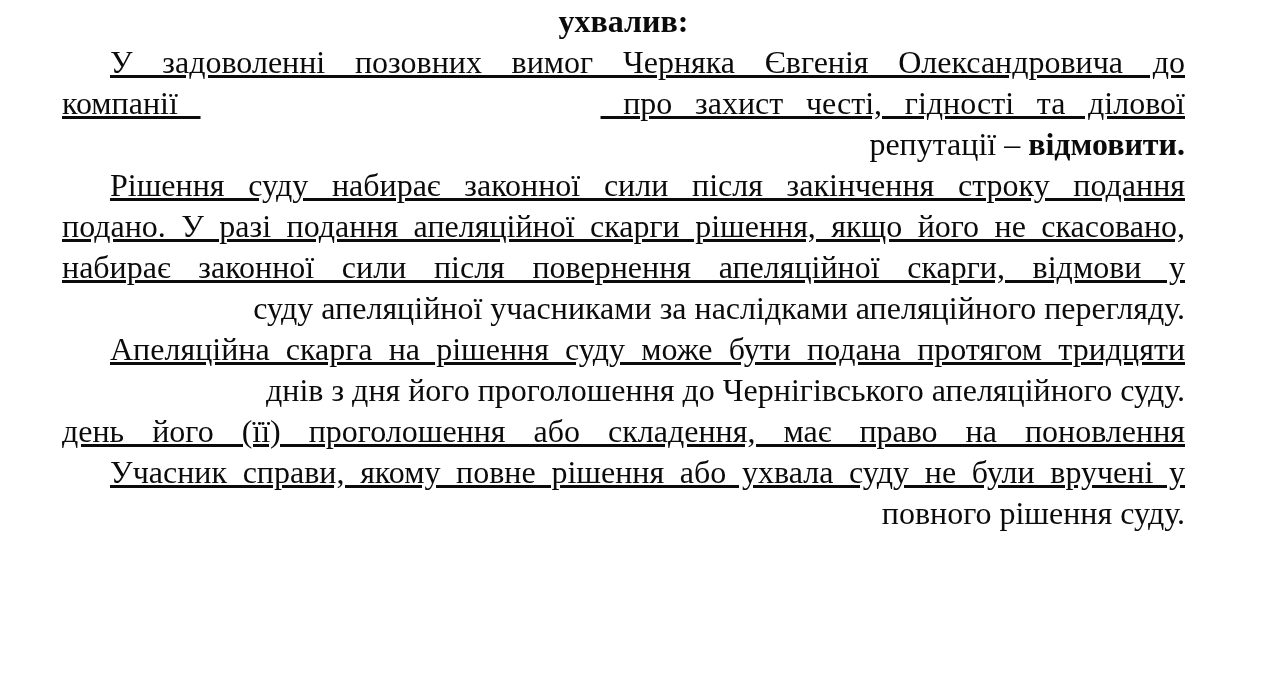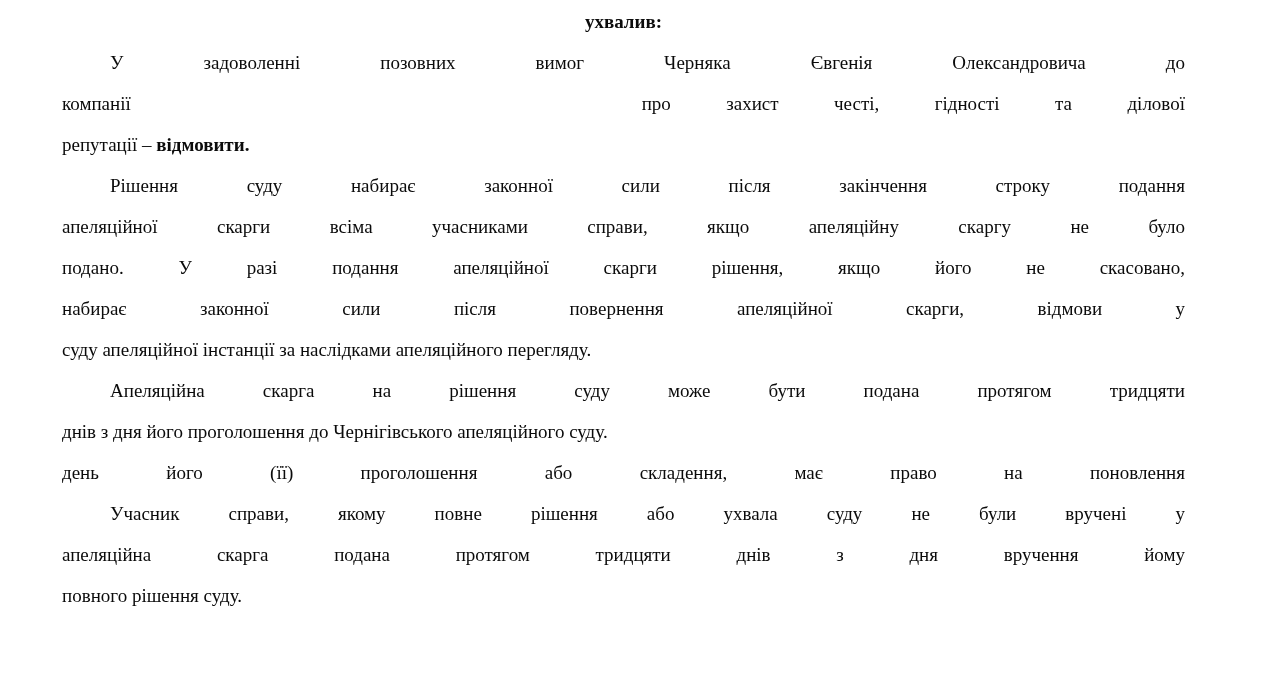--- a/index.html
+++ b/index.html
@@ -8,39 +8,40 @@
     background: #ffffff;
   }
   .page {
     position: relative;
     width: 1280px;
     height: 700px;
     background: #ffffff;
     overflow: hidden;
     font-family: "Liberation Serif", "DejaVu Serif", serif;
     color: #0b0b0b;
-    font-size: 19px;
+    font-size: 32px;
   }
   .textblock {
     position: absolute;
     left: 62px;
     top: 1px;
     width: 1123px;
   }
   .line {
     height: 41px;
     line-height: 41px;
     overflow: hidden;
     white-space: nowrap;
-    text-align: left;
+    text-align: right;
   }
   .line.justify {
     white-space: normal;
     text-align: justify;
     text-align-last: justify;
+    text-decoration: underline;
   }
   .line.center {
     text-align: center;
   }
   .line.indent {
     padding-left: 48px;
   }
   .line b {
     font-weight: bold;
   }
@@ -52,24 +53,22 @@
 </head>
 <body>
 
 <div class="page">
   <div class="textblock">
       <div class="line center"><b>ухвалив:</b></div>
       <div class="line justify indent">У задоволенні позовних вимог Черняка Євгенія Олександровича до</div>
       <div class="line justify">компанії <span class="gap" style="width: 400px;"></span> про захист честі, гідності та ділової</div>
       <div class="line">репутації – <b>відмовити.</b></div>
       <div class="line justify indent">Рішення суду набирає законної сили після закінчення строку подання</div>
-      <div class="line justify">апеляційної скарги всіма учасниками справи, якщо апеляційну скаргу не було</div>
       <div class="line justify">подано. У разі подання апеляційної скарги рішення, якщо його не скасовано,</div>
       <div class="line justify">набирає законної сили після повернення апеляційної скарги, відмови у</div>
-      <div class="line">суду апеляційної інстанції за наслідками апеляційного перегляду.</div>
+      <div class="line">суду апеляційної учасниками за наслідками апеляційного перегляду.</div>
       <div class="line justify indent">Апеляційна скарга на рішення суду може бути подана протягом тридцяти</div>
       <div class="line">днів з дня його проголошення до Чернігівського апеляційного суду.</div>
       <div class="line justify">день його (її) проголошення або складення, має право на поновлення</div>
       <div class="line justify indent">Учасник справи, якому повне рішення або ухвала суду не були вручені у</div>
-      <div class="line justify">апеляційна скарга подана протягом тридцяти днів з дня вручення йому</div>
       <div class="line">повного рішення суду.</div>
     </div>
 </div>
 
 </body></html>

